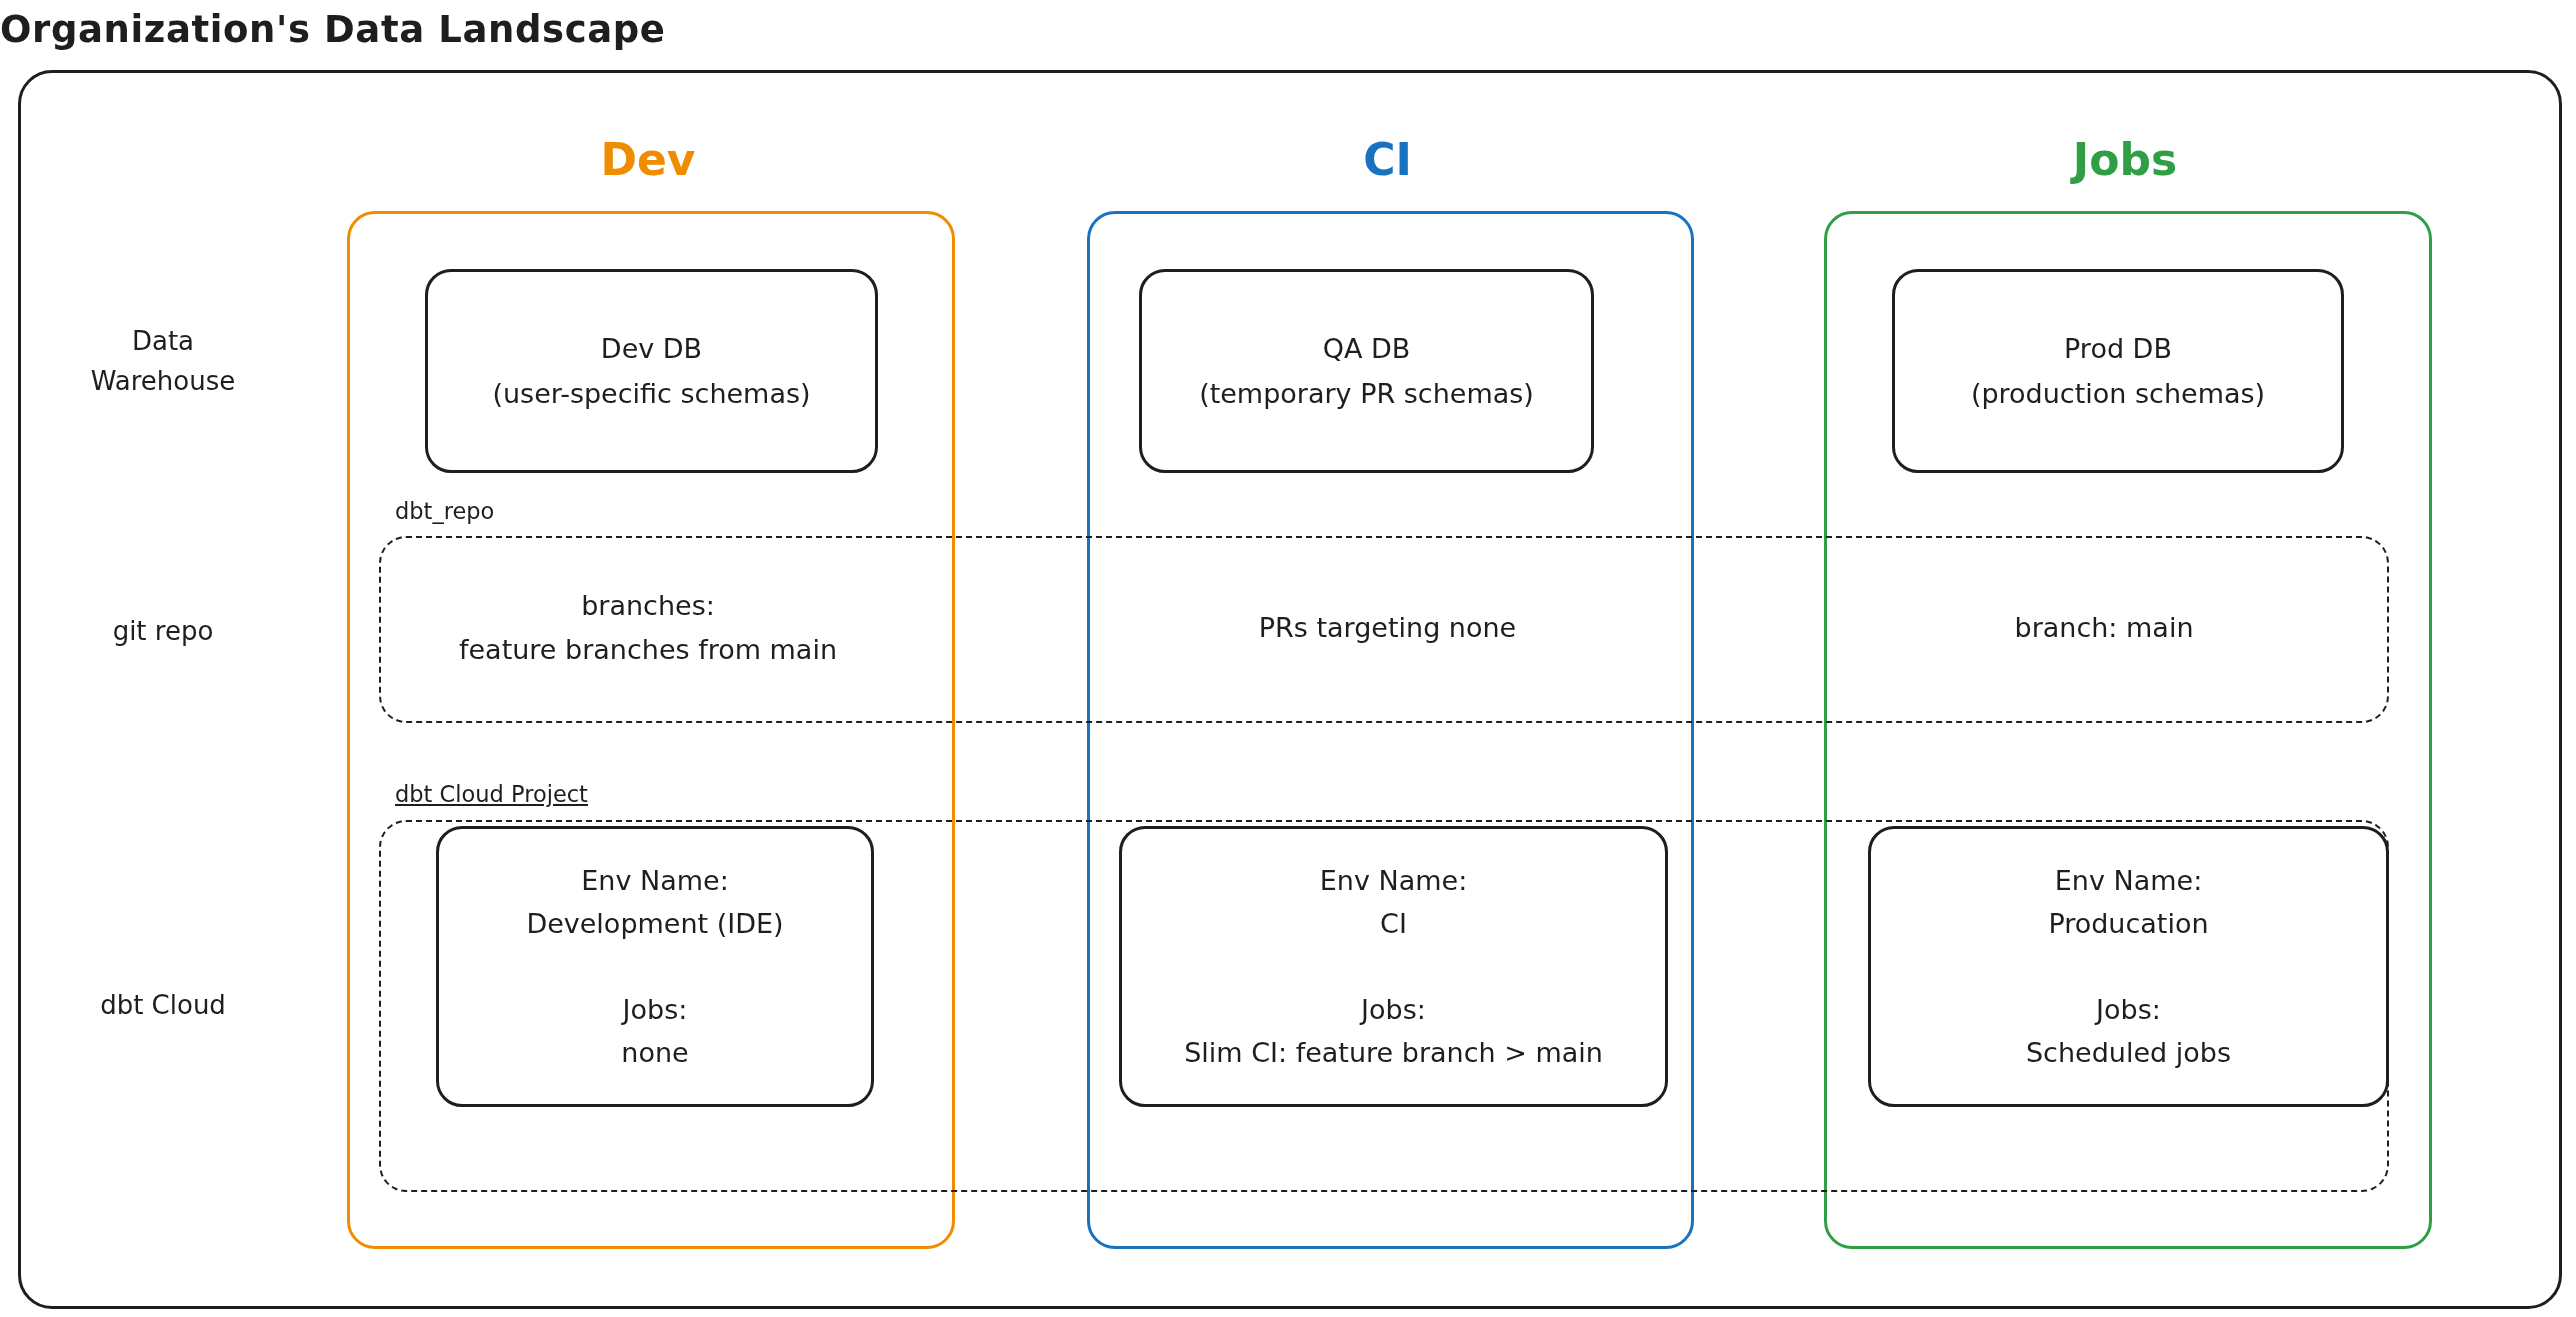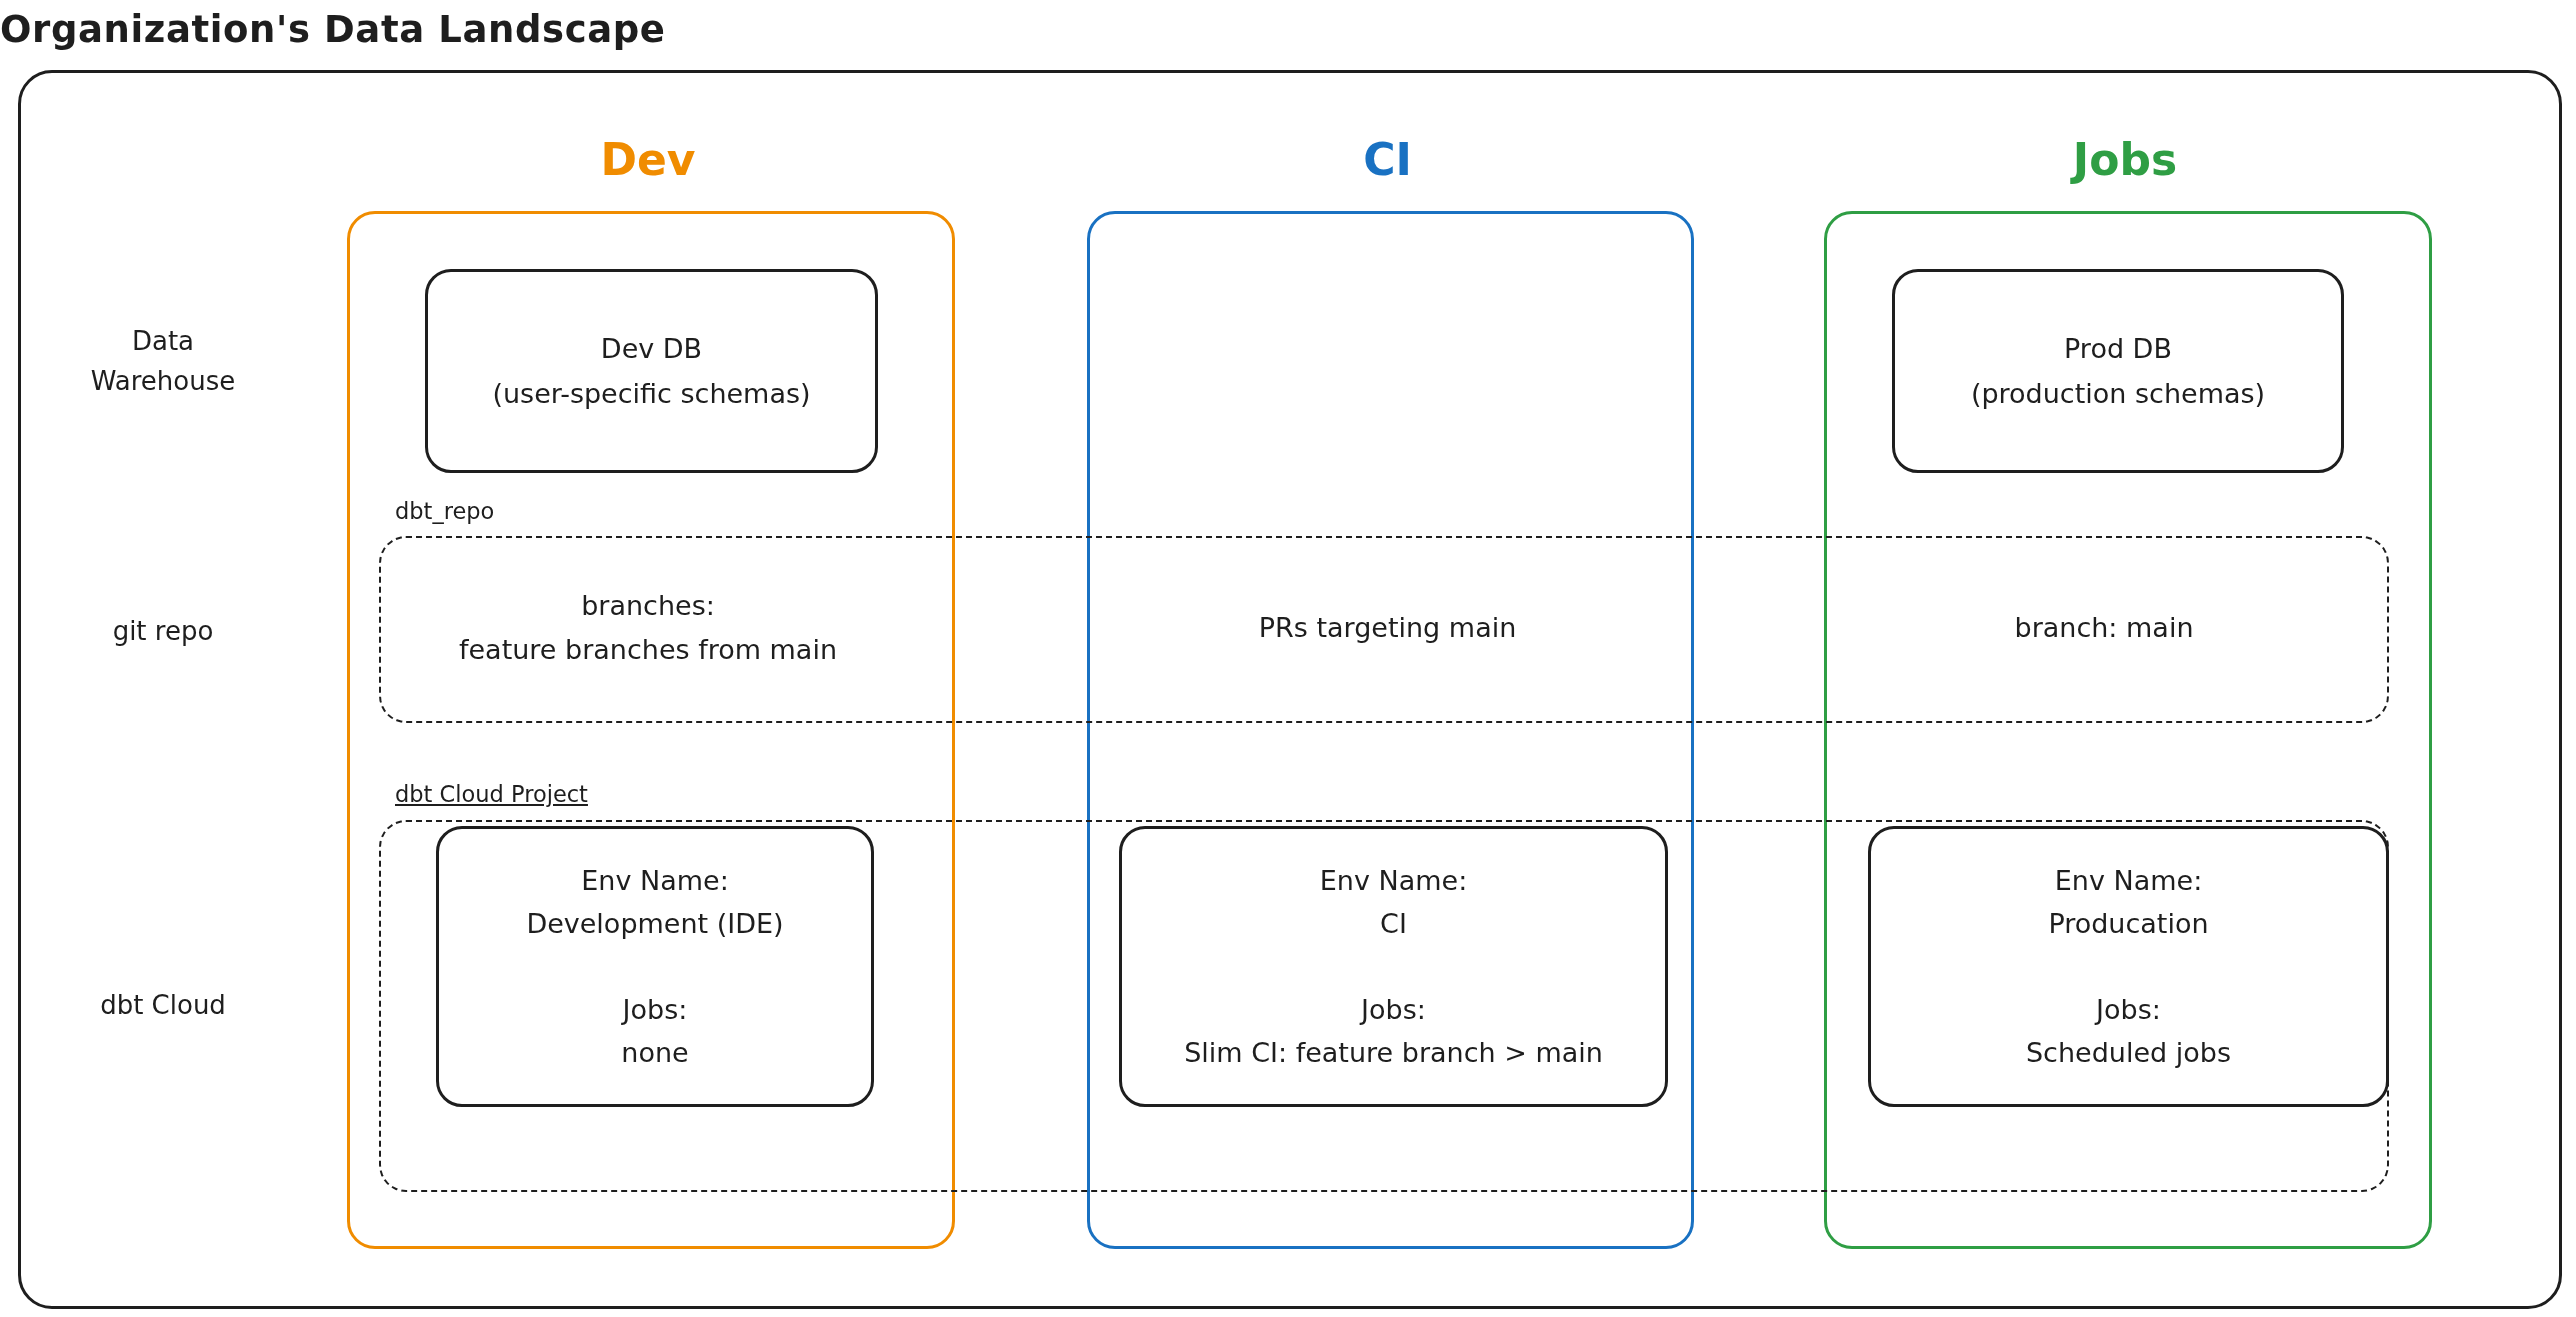--- a/index.html
+++ b/index.html
@@ -144,30 +144,34 @@
 
   <div class="abs row-label rl-dw multiline">Data
 Warehouse</div>
   <div class="abs row-label rl-git">git repo</div>
   <div class="abs row-label rl-dbt">dbt Cloud</div>
 
   <div class="abs db-box wb-dev">
     <div>Dev DB</div>
     <div>(user-specific schemas)</div>
   </div>
+  <div class="abs db-box wb-ci">
+    <div>QA DB</div>
+    <div>(temporary PR schemas)</div>
+  </div>
   <div class="abs db-box wb-prod">
     <div>Prod DB</div>
     <div>(production schemas)</div>
   </div>
 
   <div class="abs band-label bl1">dbt_repo</div>
   <div class="abs band band1"></div>
   <div class="abs band-cell cell-dev multiline">branches:
 feature branches from main</div>
-  <div class="abs band-cell cell-ci">PRs targeting main</div>
+  <div class="abs band-cell cell-ci">PRs targeting none</div>
   <div class="abs band-cell cell-prod">branch: main</div>
 
   <div class="abs band-label bl2">dbt Cloud Project</div>
   <div class="abs band band2"></div>
 
   <div class="abs env-box eb-dev">
     <div>Env Name:</div>
     <div>Development (IDE)</div>
     <div class="spacer"></div>
     <div>Jobs:</div>

